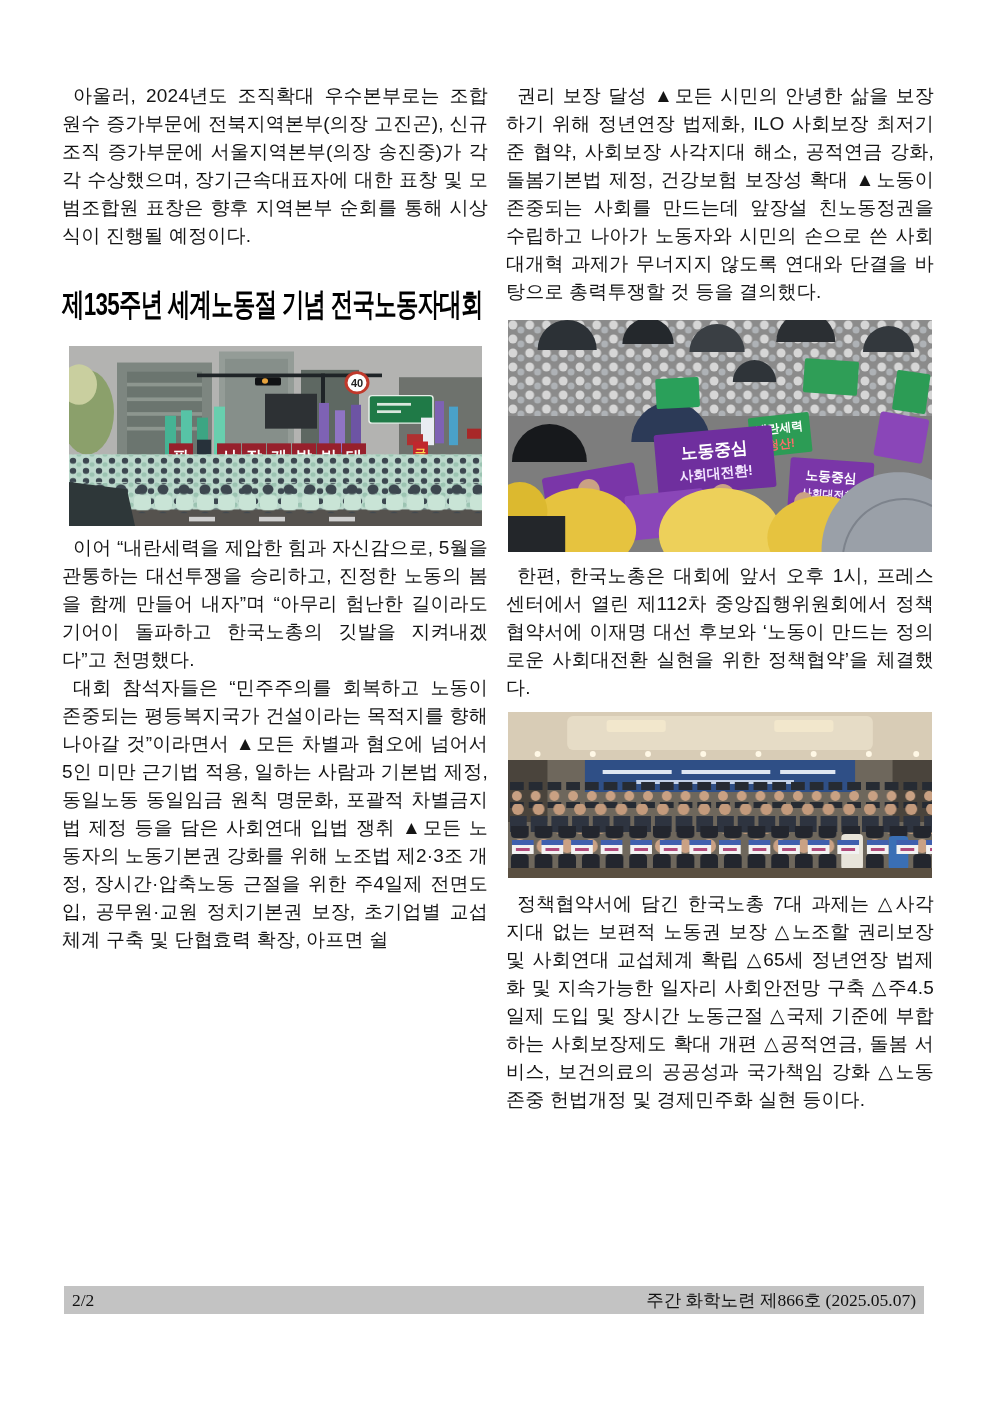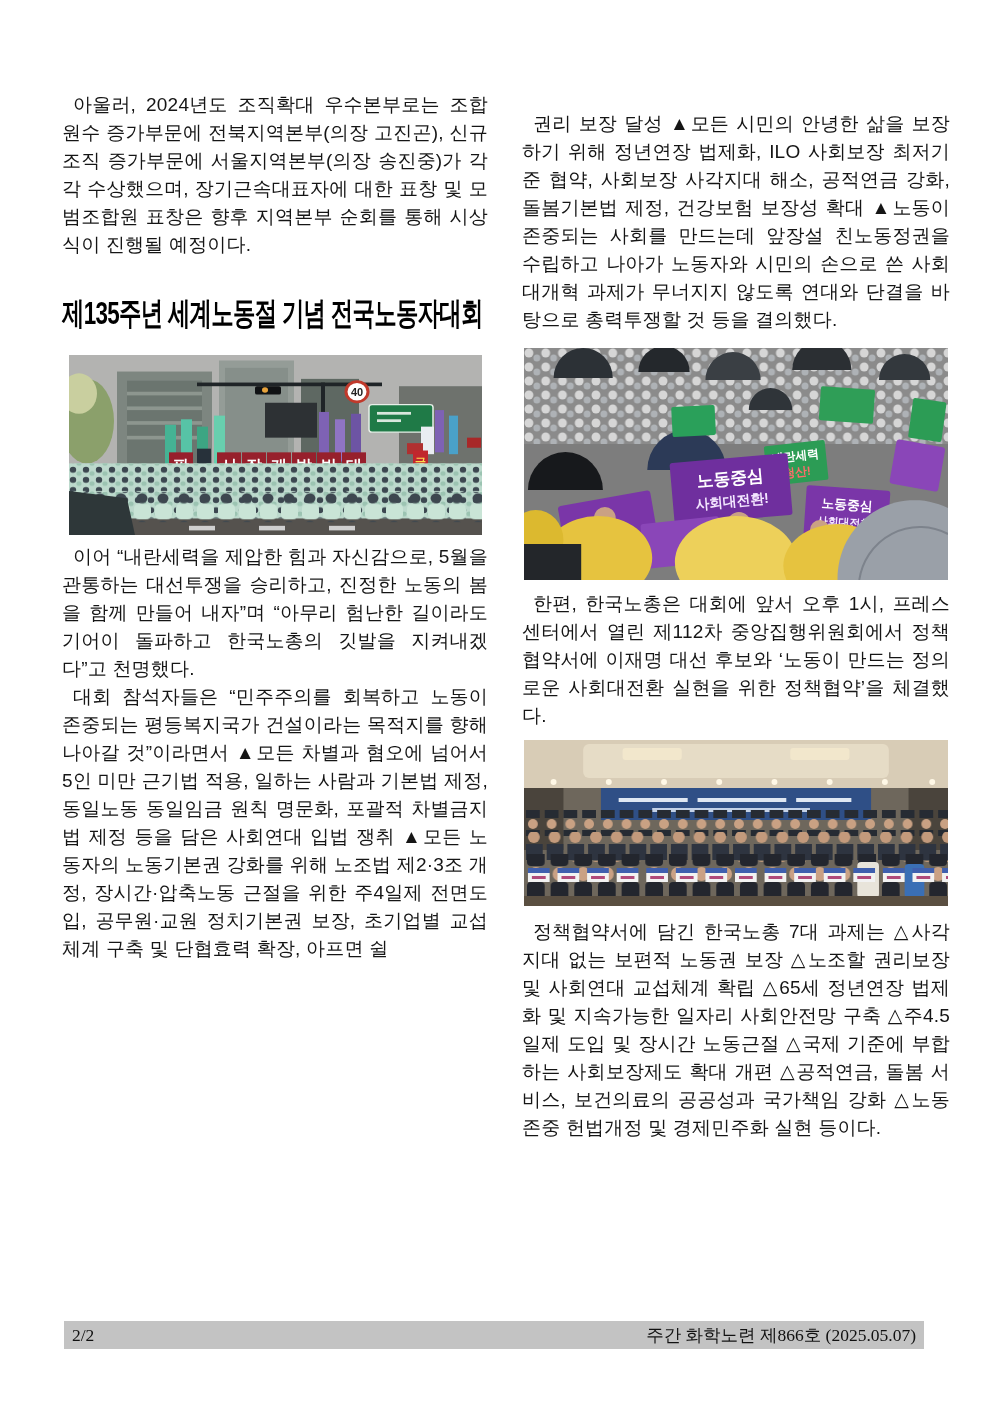--- a/index.html
+++ b/index.html
@@ -1,40 +1,40 @@
 <!DOCTYPE html>
 <html><head>
 <meta charset="utf-8">
 <style>
   html,body{margin:0;padding:0;background:#ffffff;}
   body{
     width:992px;height:1403px;position:relative;overflow:hidden;
     font-family:"Liberation Sans","DejaVu Sans",sans-serif;color:#111;
   }
   .page{position:absolute;inset:0;background:#fff;}
-  .columns{position:absolute;left:62px;top:91px;display:flex;gap:34px;}
+  .columns{position:absolute;left:62px;top:82px;display:flex;gap:18px;}
   .col{display:block;}
   .col-left{width:426px;}
-  .col-right{width:428px;margin-top:19px;}
+  .col-right{width:428px;}
   p.body{
     margin:0;font-size:19px;line-height:28px;text-align:justify;
     word-break:break-all;letter-spacing:0.2px;text-indent:11px;color:#151515;
   }
   h1.headline{
     margin:34px 0 22px 0;font-size:32px;line-height:40px;font-weight:900;
     letter-spacing:-1px;white-space:nowrap;color:#000;
     transform:scaleX(0.70);transform-origin:0 50%;
   }
   .photo{display:block;border:0;}
   .photo svg{display:block;width:100%;height:100%;}
   .photo-rally{width:413px;height:180px;margin:4px auto 8px auto;}
   .photo-rain{width:424px;height:232px;margin:14px auto 10px auto;}
   .photo-group{width:424px;height:166px;margin:10px auto 12px auto;}
   .footer{
-    position:absolute;left:64px;top:1321px;width:860px;height:28px;
+    position:absolute;left:64px;top:1286px;width:860px;height:28px;
     background:#c3c3c3;display:flex;justify-content:space-between;align-items:center;
     font-family:"Liberation Serif","DejaVu Serif",serif;font-size:17.5px;color:#111;
     padding:0 8px 0 8px;box-sizing:border-box;
   }
   .footer .issue{text-align:right;margin-left:40px;}
   svg text{font-family:"Liberation Sans","DejaVu Sans",sans-serif;}
 </style>
 </head>
 <body>
 

